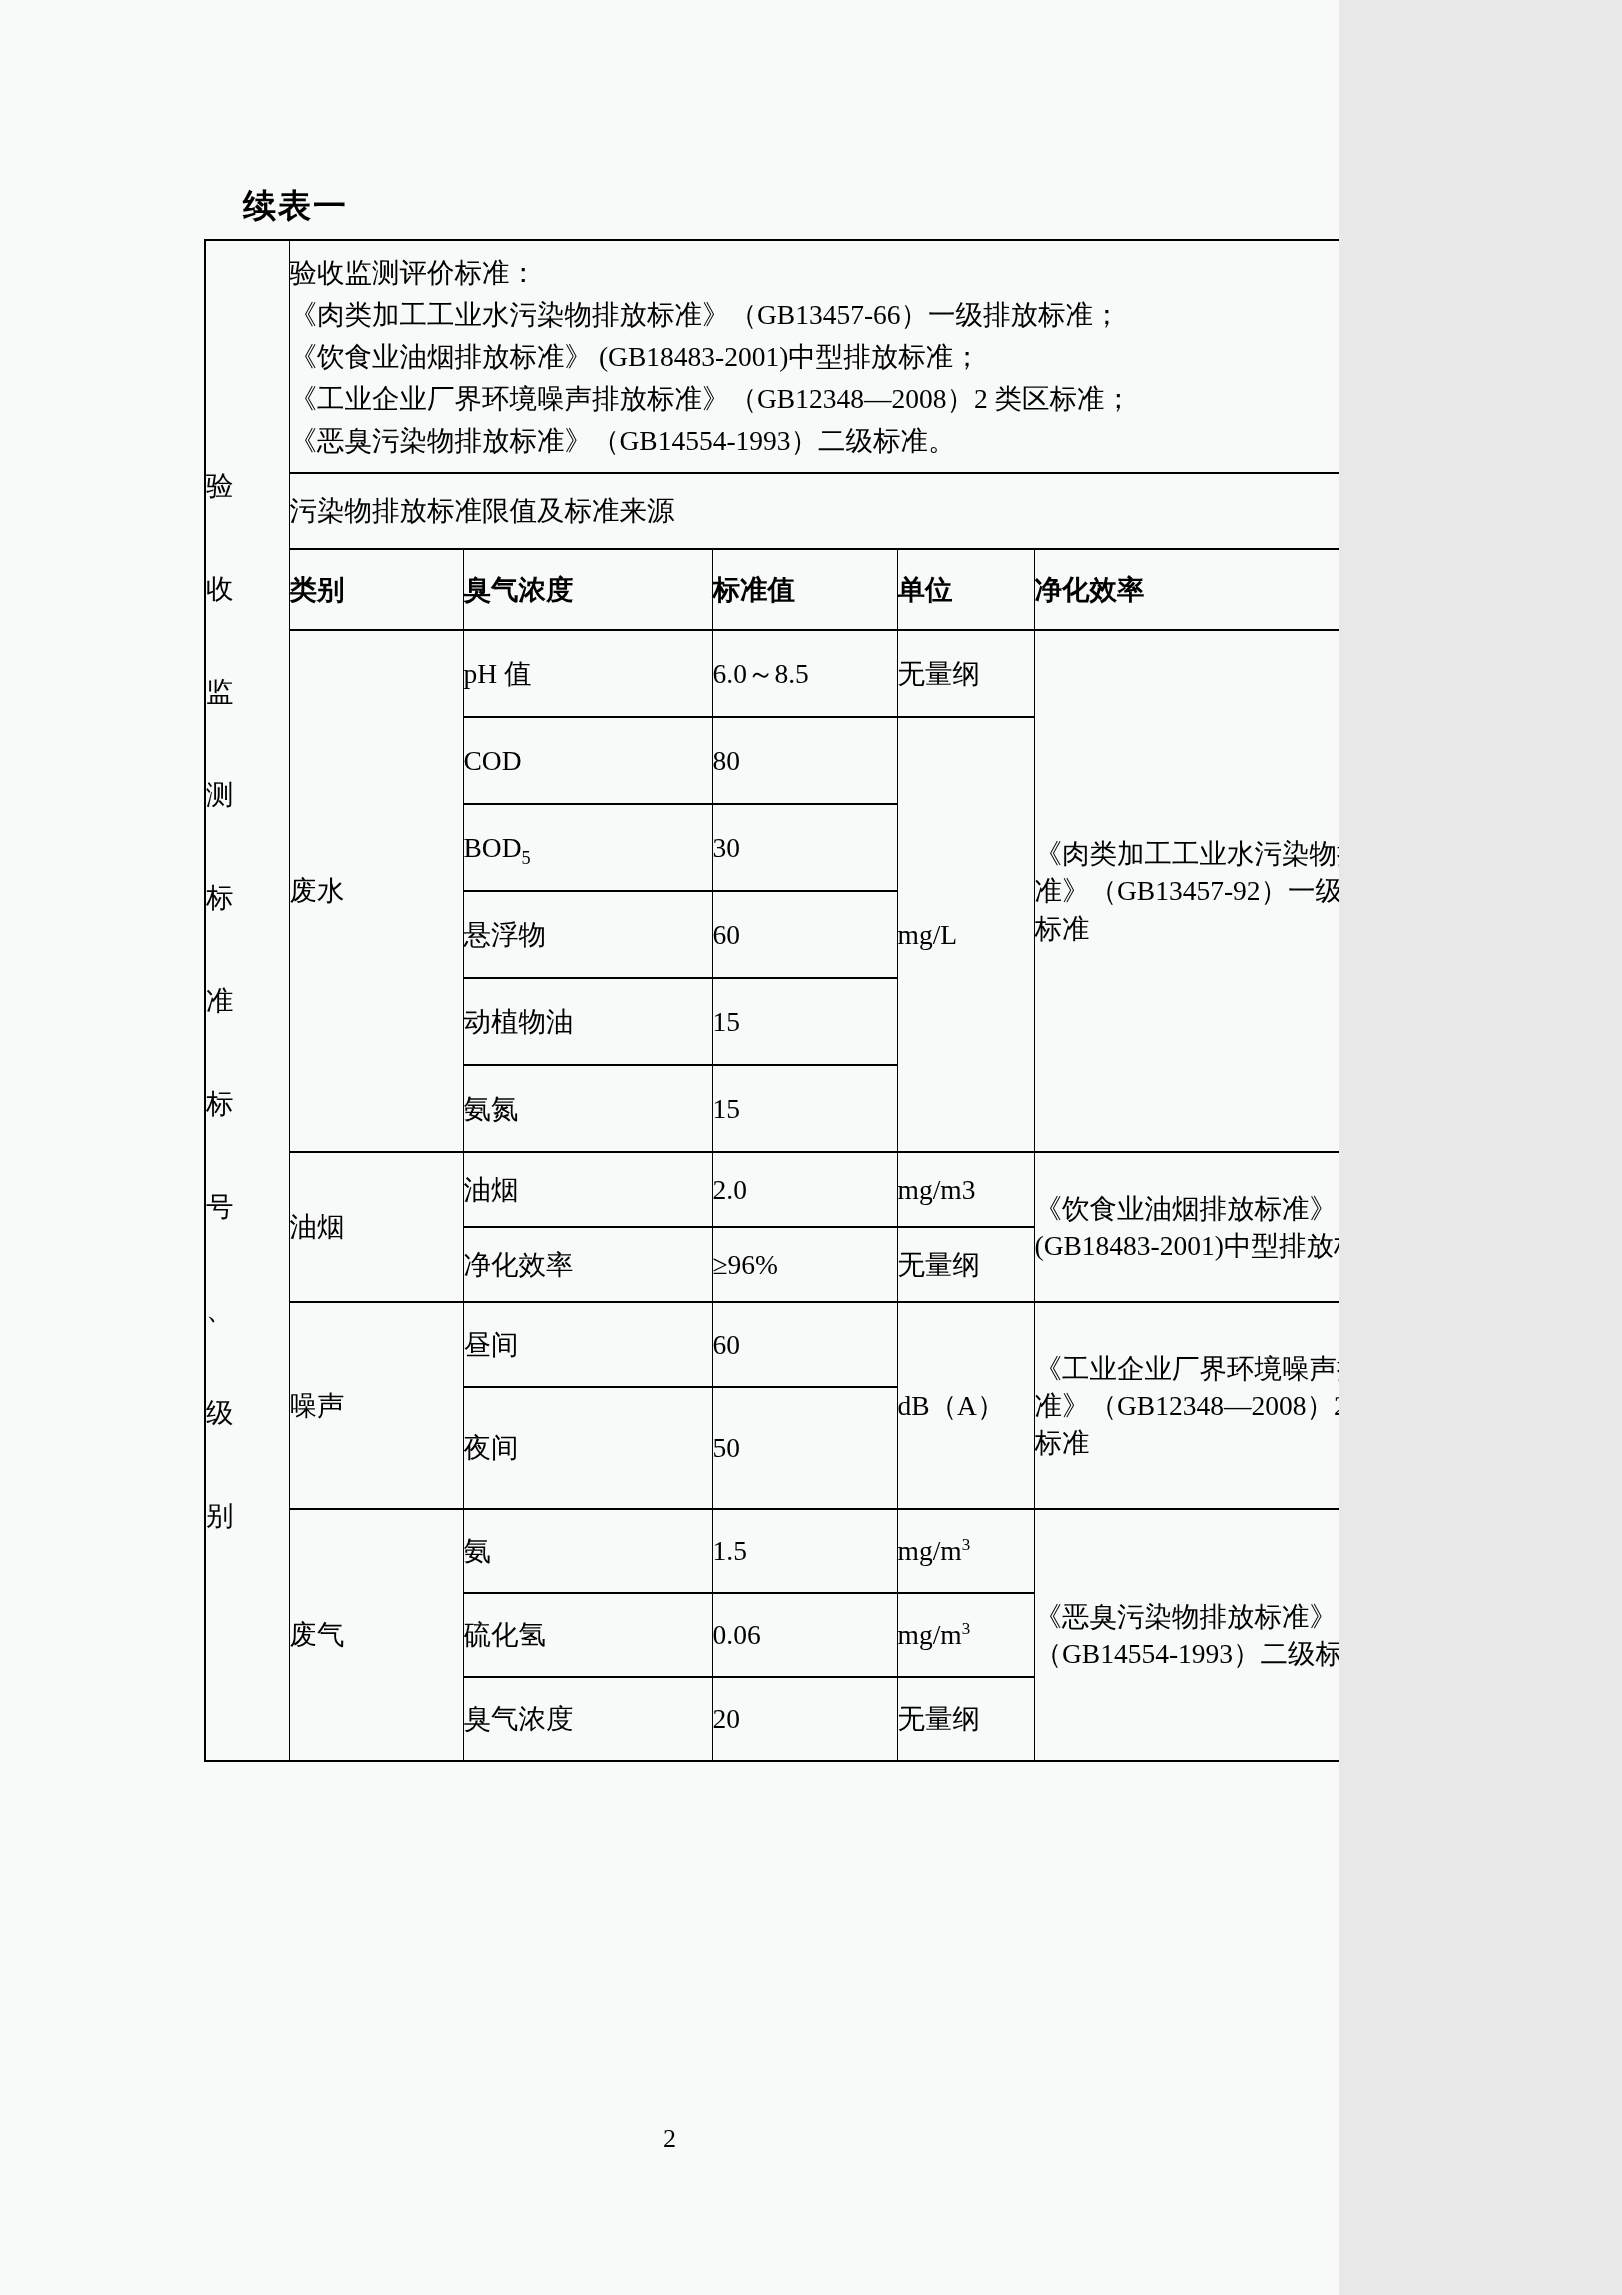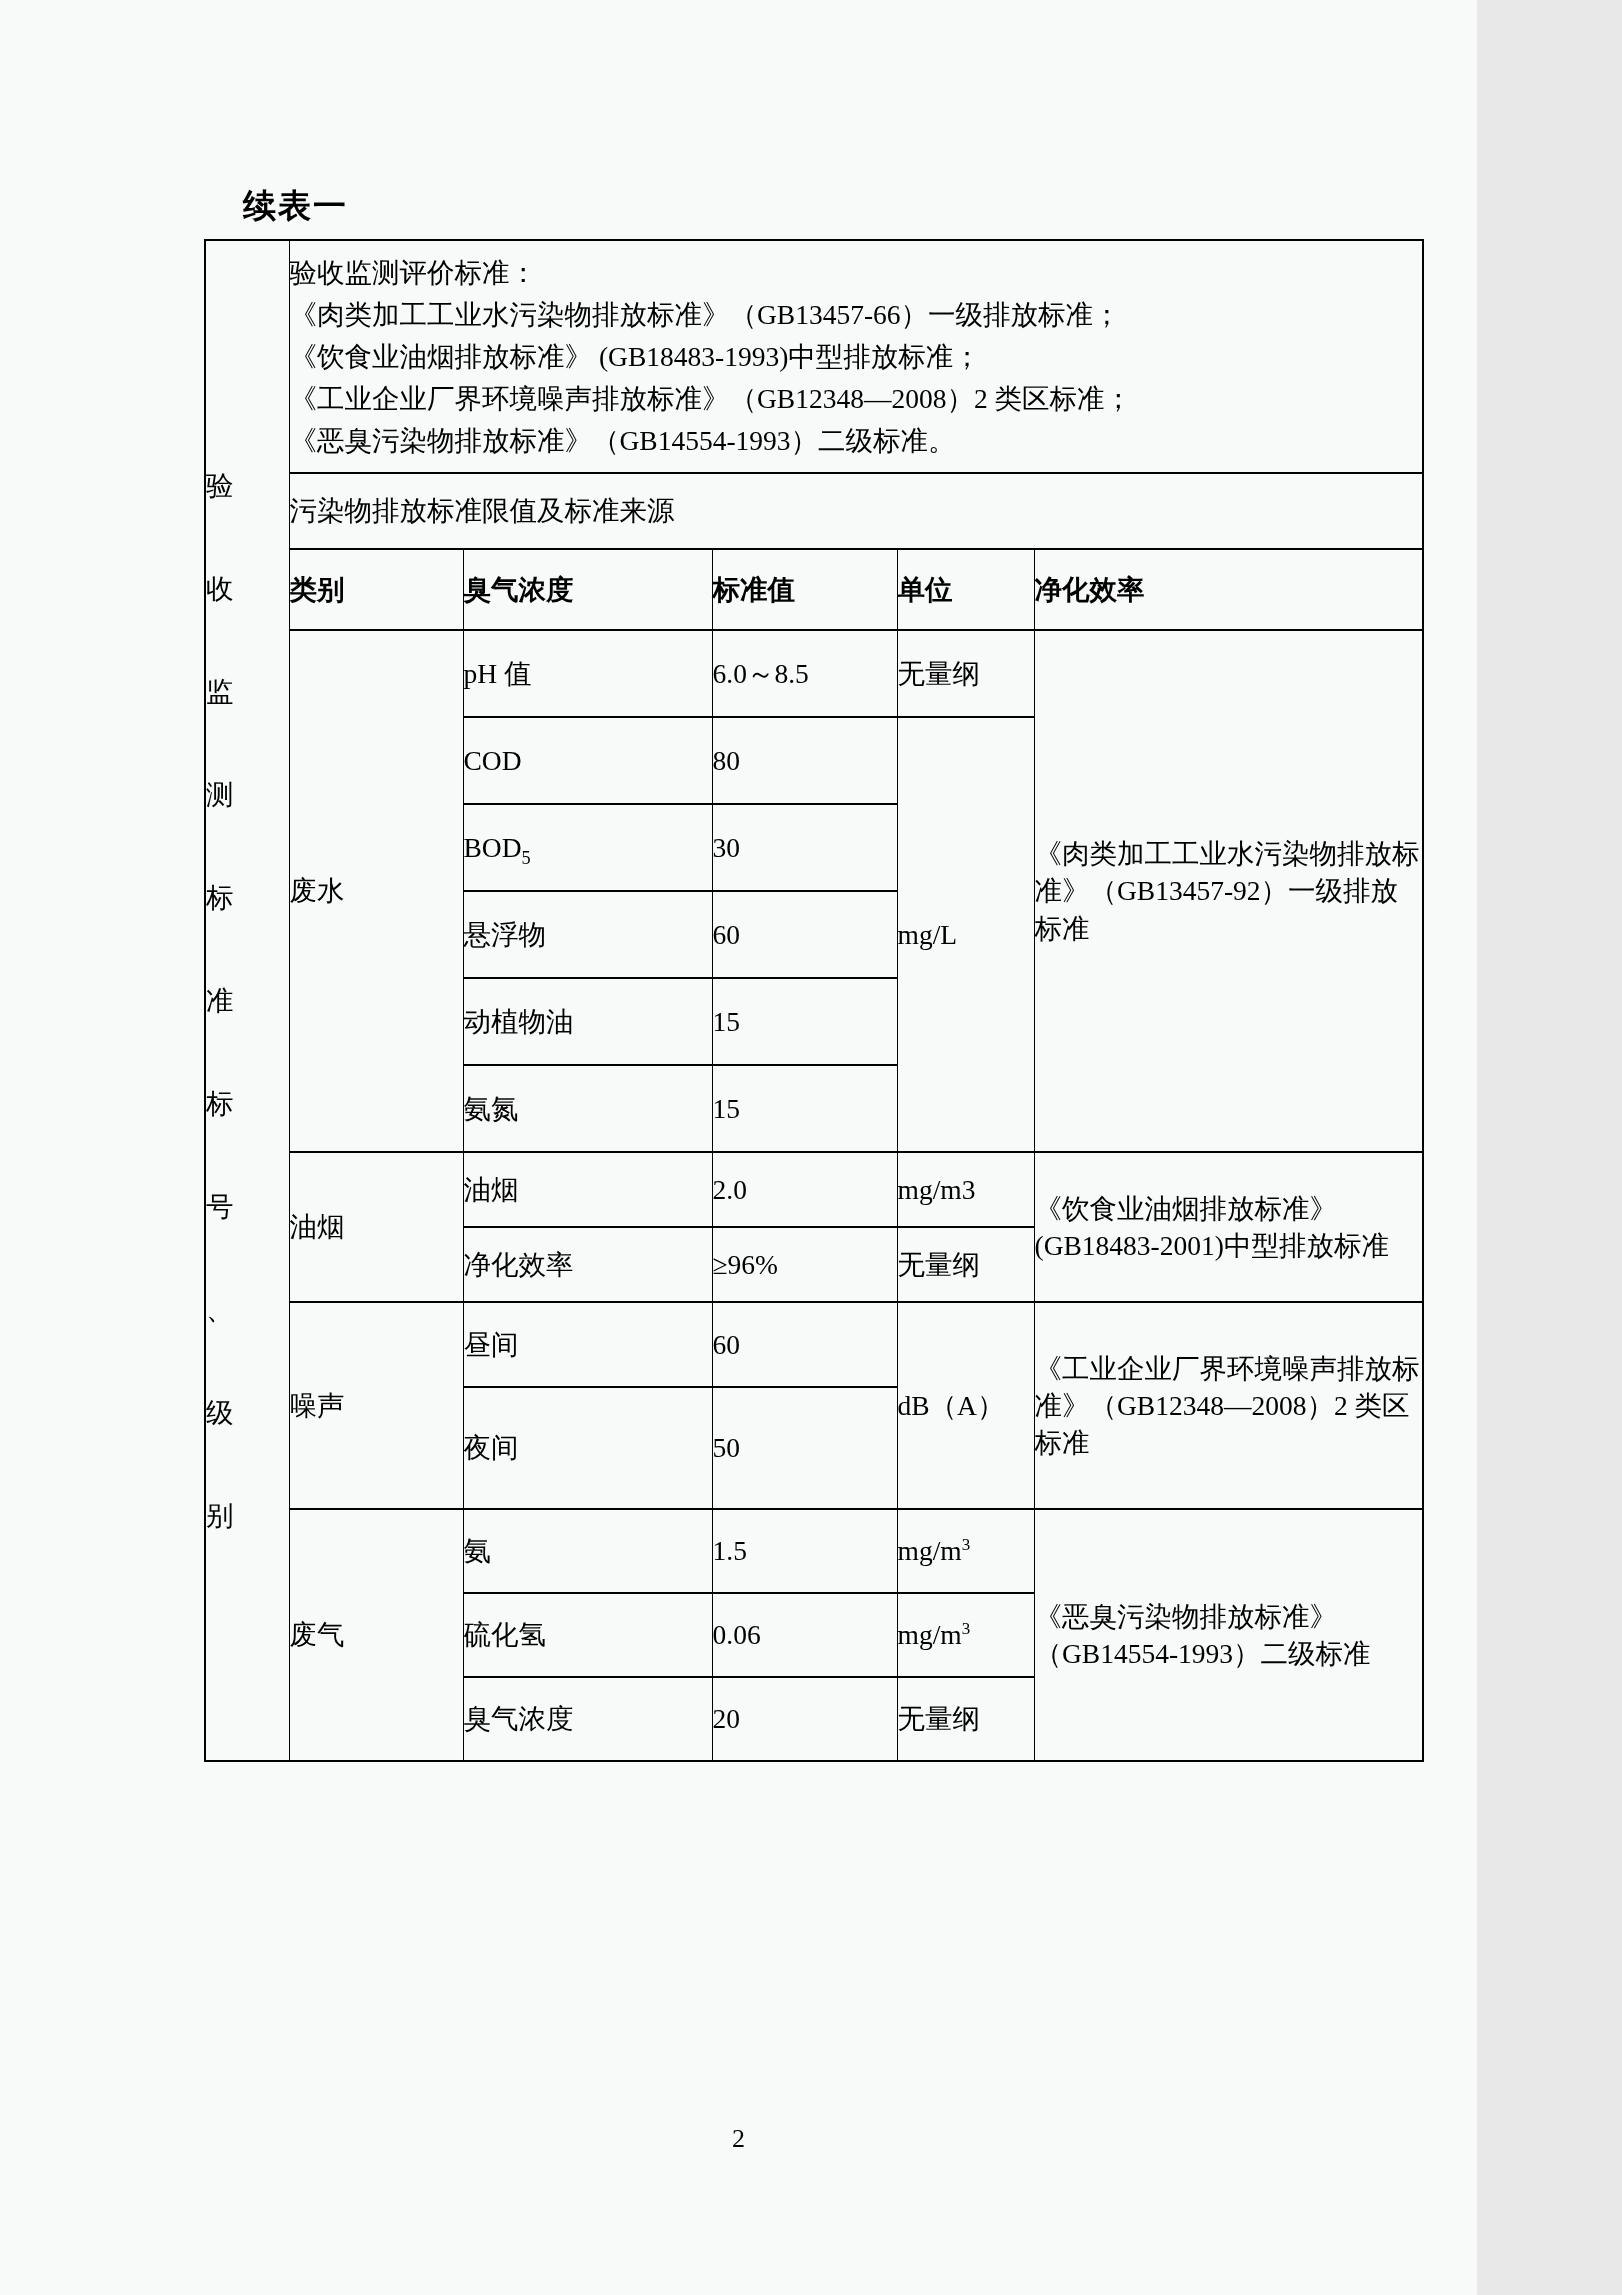--- a/index.html
+++ b/index.html
@@ -1,18 +1,18 @@
 <!DOCTYPE html>
 <html style="font-size:10.5px"><head>
 <meta charset="utf-8">
 <style>
   html,body{margin:0;padding:0;background:#e8e8e8;}
   .page{
     position:relative;
-    width:1477px;height:2295px;
+    width:1339px;height:2295px;
     background:#f8f9f9;
     font-family:"Liberation Serif","DejaVu Serif",serif;
     color:#000;
     overflow:hidden;
   }
   .doc-title{
     position:absolute;left:243px;top:188px;
     font-size:33px;font-weight:bold;letter-spacing:2px;
     line-height:1.1;
   }
@@ -85,21 +85,21 @@
             <span>标</span>
             <span>号</span>
             <span>、</span>
             <span>级</span>
             <span>别</span>
           </div>
         </td>
         <td class="stdhead" colspan="5">
           <div>验收监测评价标准：</div>
           <div>《肉类加工工业水污染物排放标准》（GB13457-66）一级排放标准；</div>
-          <div>《饮食业油烟排放标准》 (GB18483-1993)中型排放标准；</div>
+          <div>《饮食业油烟排放标准》 (GB18483-2001)中型排放标准；</div>
           <div>《工业企业厂界环境噪声排放标准》（GB12348—2008）2 类区标准；</div>
           <div>《恶臭污染物排放标准》（GB14554-1993）二级标准。</div>
         </td>
       </tr>
 
       <tr style="height:76px">
         <td class="subhead" colspan="5">污染物排放标准限值及标准来源</td>
       </tr>
 
       <tr style="height:81px">

